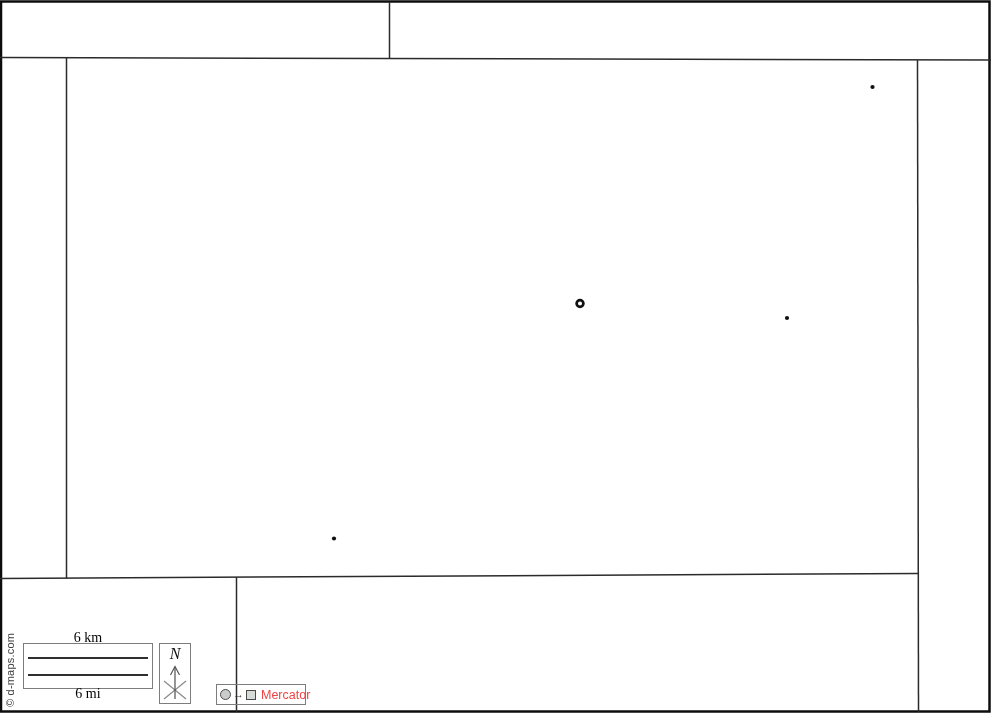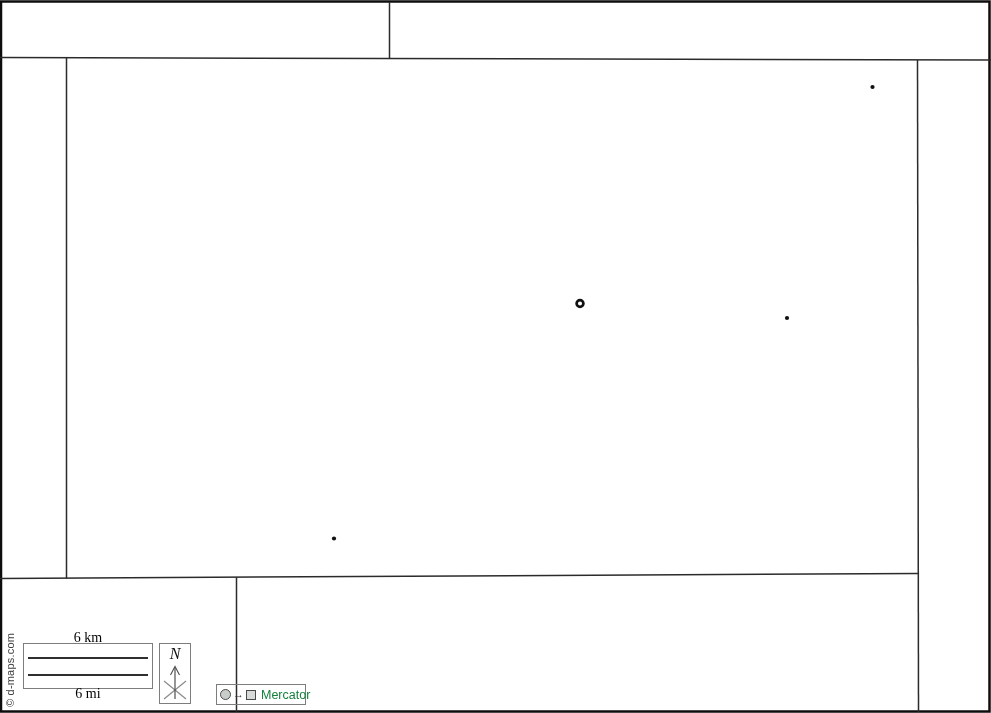--- a/index.html
+++ b/index.html
@@ -87,21 +87,21 @@
     border: 1px solid #4a4a4a;
     flex: 0 0 auto;
   }
   .sym-square {
     width: 8px; height: 8px;
     background: #d7dbd7;
     border: 1px solid #4a4a4a;
     flex: 0 0 auto;
   }
   .legend-arrow { font-size: 11px; color: #333; line-height: 1; }
-  .legend-text { font-size: 12.5px; color: #15803d; margin-left: 3px; white-space: nowrap; }
+  .legend-text { font-size: 12.5px; color: #ef4444; margin-left: 3px; white-space: nowrap; }
 
   
   .copyright {
     position: absolute;
     left: 4px; top: 707px;
     transform: rotate(-90deg);
     transform-origin: 0 0;
     font-size: 11px;
     color: #3c3c3c;
     white-space: nowrap;

